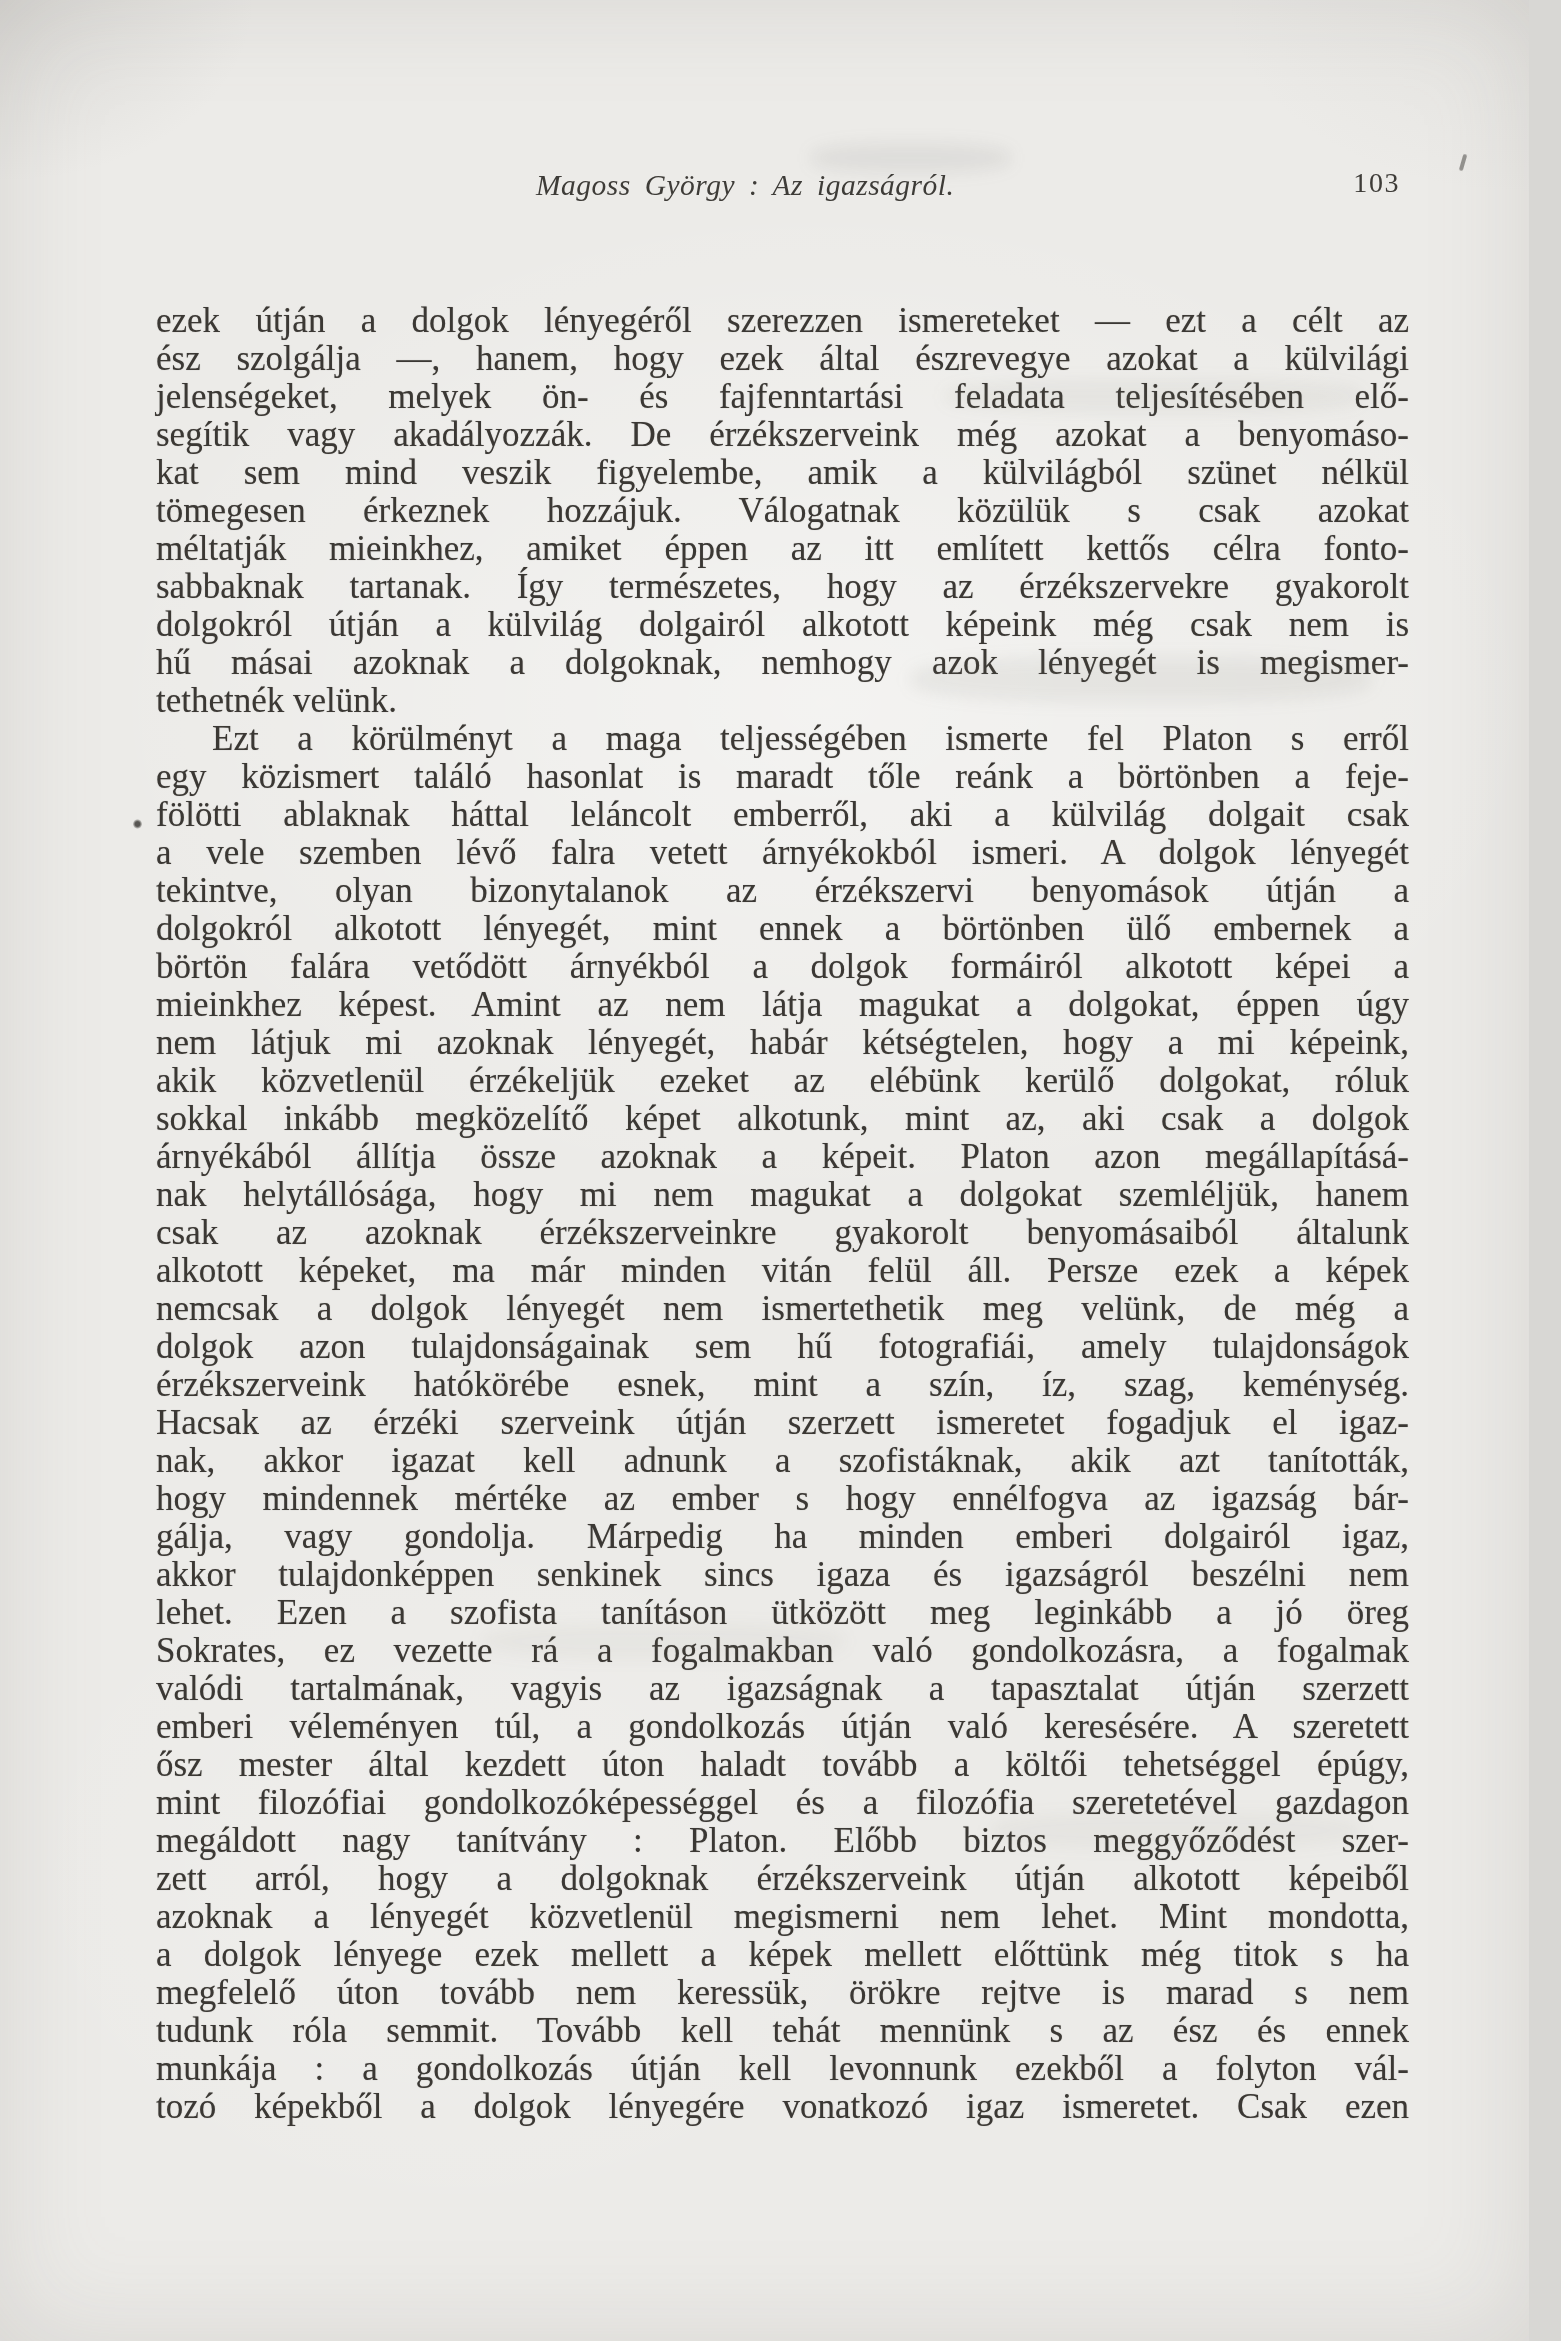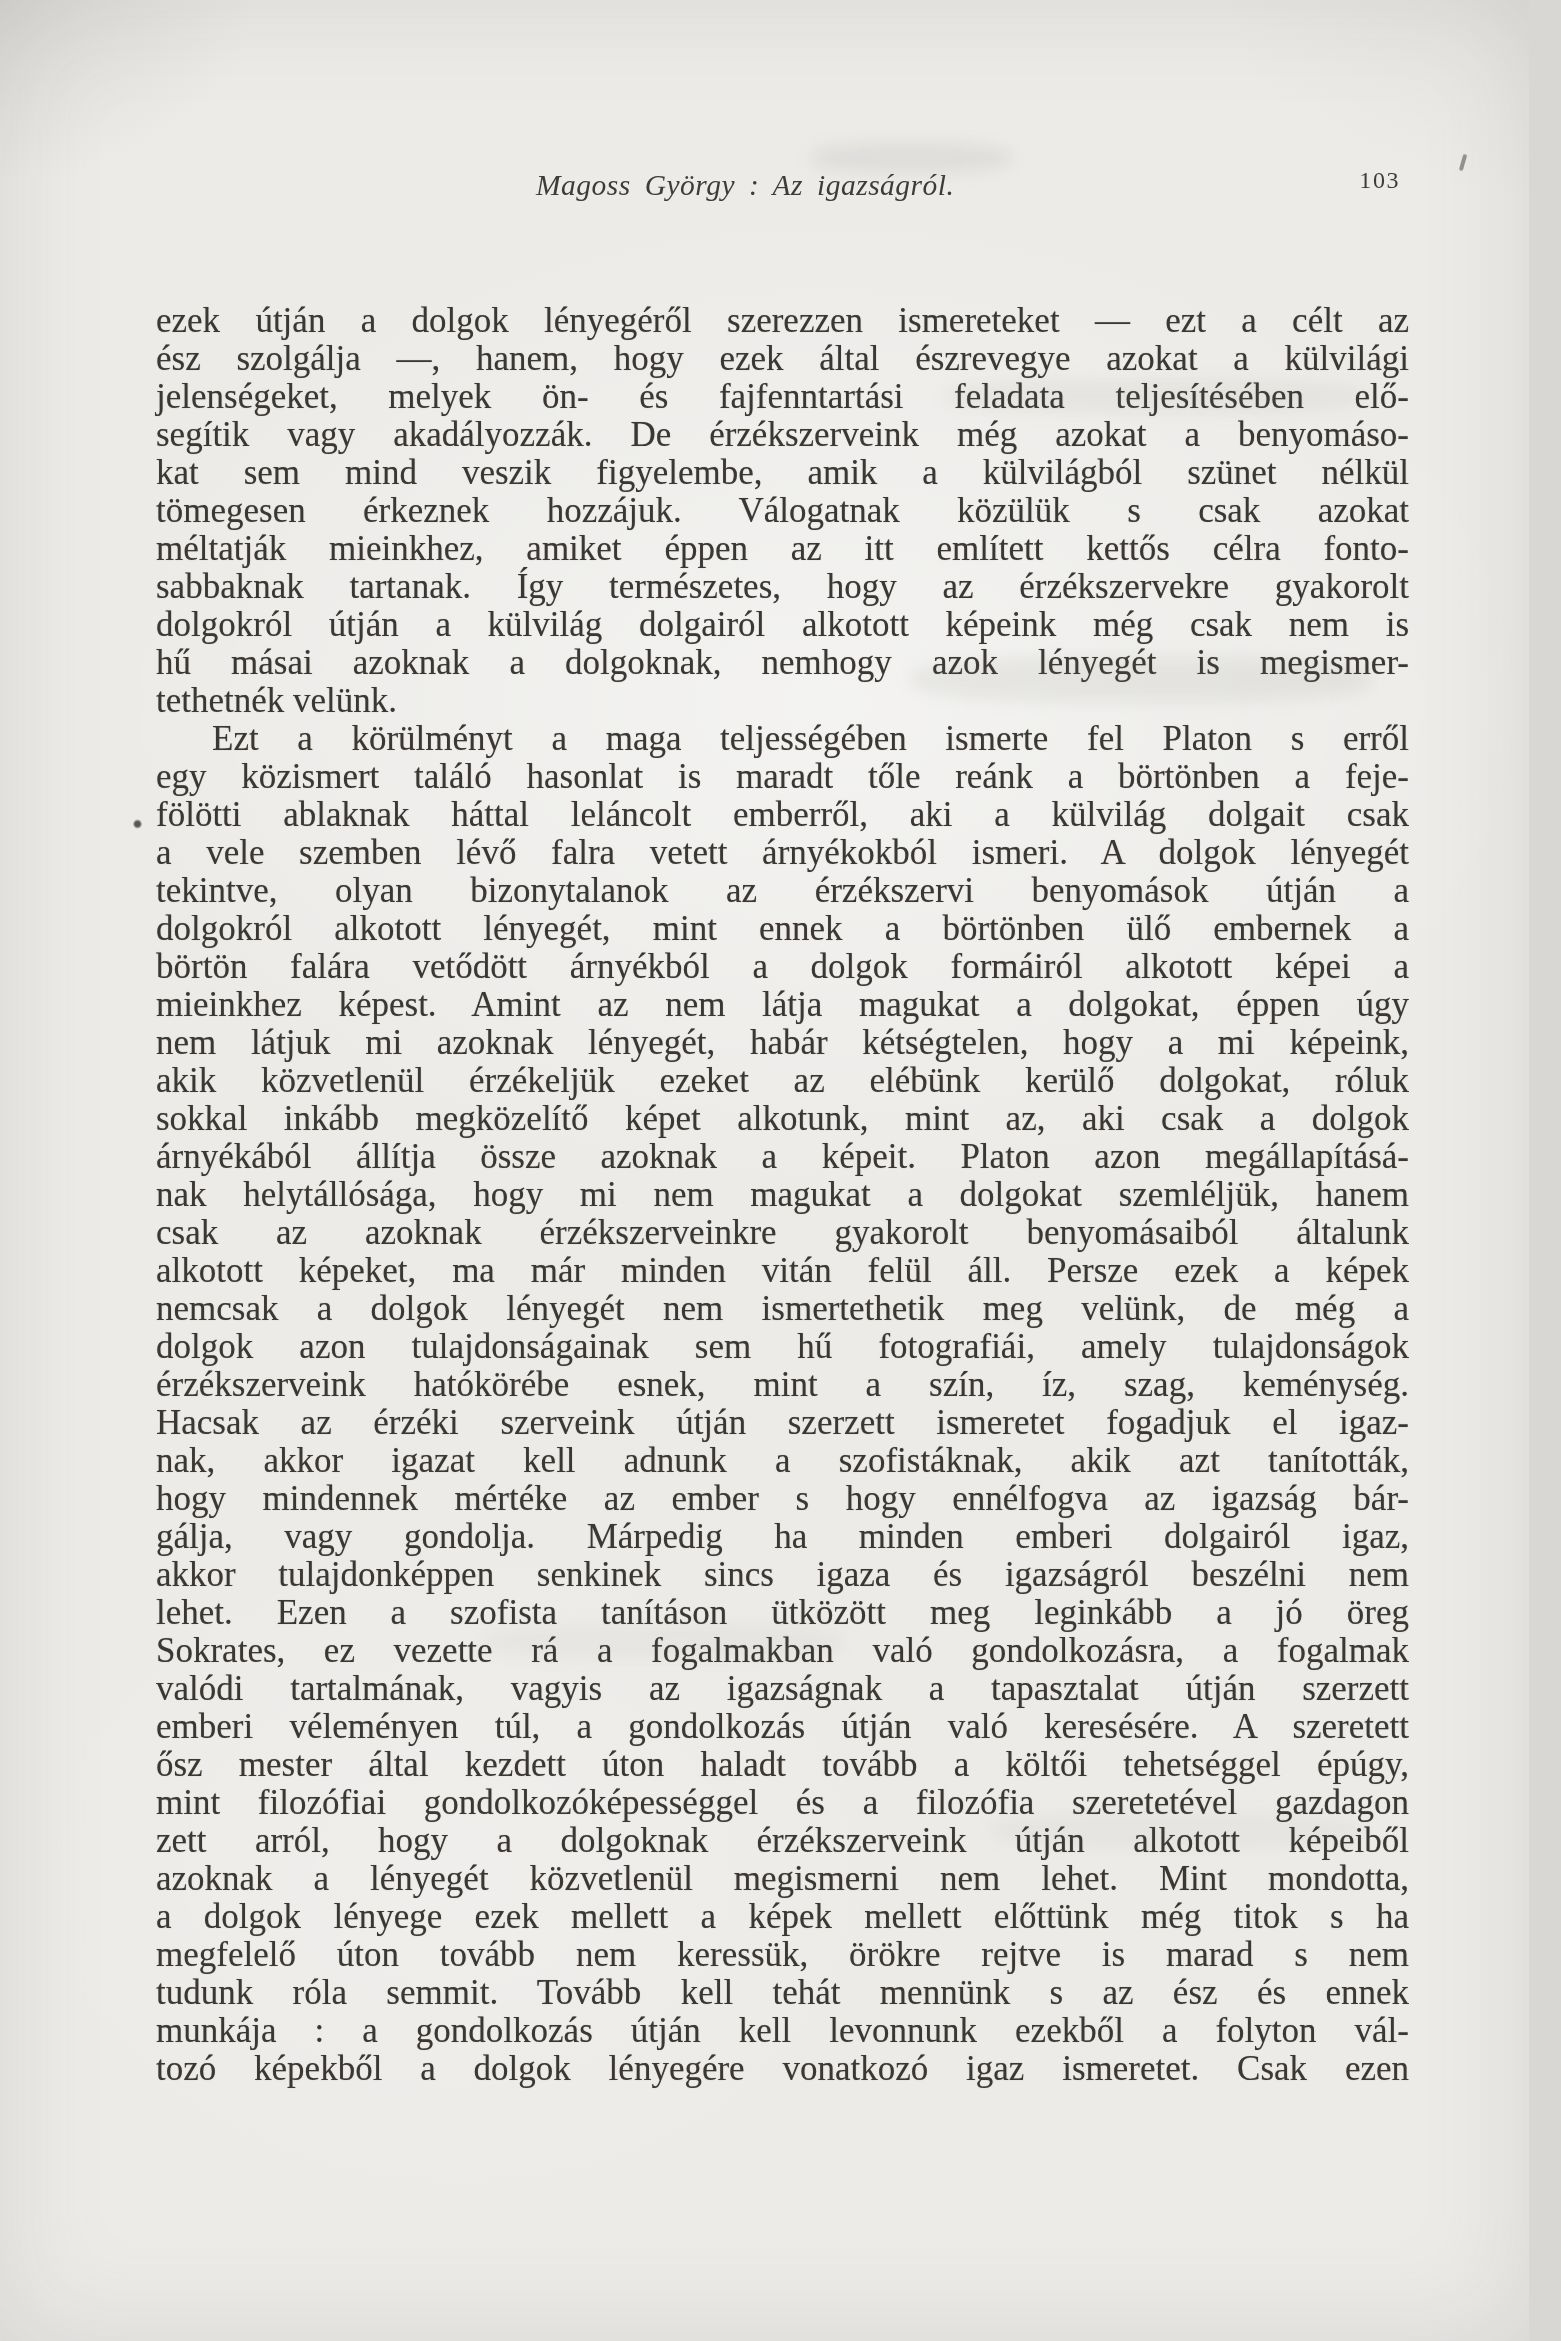--- a/index.html
+++ b/index.html
@@ -34,21 +34,21 @@
     font-style: italic;
     font-size: 29.5px;
     letter-spacing: 0.5px;
     word-spacing: 6px;
     white-space: nowrap;
   }
   .page-number {
     position: absolute;
     right: 8.7px;
     top: 0;
-    font-size: 24px;
+    font-size: 28px;
     letter-spacing: 1.7px;
     text-align: right;
   }
 
   .body-text {
     position: absolute;
     left: 156px;
     top: 302px;
     width: 1253px;
     font-size: 35px;
@@ -143,20 +143,21 @@
       <div class="line">nak, akkor igazat kell adnunk a szofistáknak, akik azt tanították,</div>
       <div class="line">hogy mindennek mértéke az ember s hogy ennélfogva az igazság bár-</div>
       <div class="line">gálja, vagy gondolja. Márpedig ha minden emberi dolgairól igaz,</div>
       <div class="line">akkor tulajdonképpen senkinek sincs igaza és igazságról beszélni nem</div>
       <div class="line">lehet. Ezen a szofista tanításon ütközött meg leginkább a jó öreg</div>
       <div class="line">Sokrates, ez vezette rá a fogalmakban való gondolkozásra, a fogalmak</div>
       <div class="line">valódi tartalmának, vagyis az igazságnak a tapasztalat útján szerzett</div>
       <div class="line">emberi véleményen túl, a gondolkozás útján való keresésére. A szeretett</div>
       <div class="line">ősz mester által kezdett úton haladt tovább a költői tehetséggel épúgy,</div>
       <div class="line">mint filozófiai gondolkozóképességgel és a filozófia szeretetével gazdagon</div>
+      <div class="line">megáldott nagy tanítvány : Platon. Előbb biztos meggyőződést szer-</div>
       <div class="line">zett arról, hogy a dolgoknak érzékszerveink útján alkotott képeiből</div>
       <div class="line">azoknak a lényegét közvetlenül megismerni nem lehet. Mint mondotta,</div>
       <div class="line">a dolgok lényege ezek mellett a képek mellett előttünk még titok s ha</div>
       <div class="line">megfelelő úton tovább nem keressük, örökre rejtve is marad s nem</div>
       <div class="line">tudunk róla semmit. Tovább kell tehát mennünk s az ész és ennek</div>
       <div class="line">munkája : a gondolkozás útján kell levonnunk ezekből a folyton vál-</div>
       <div class="line">tozó képekből a dolgok lényegére vonatkozó igaz ismeretet. Csak ezen</div>
     </div>
 
   <div class="smudge s1"></div>

